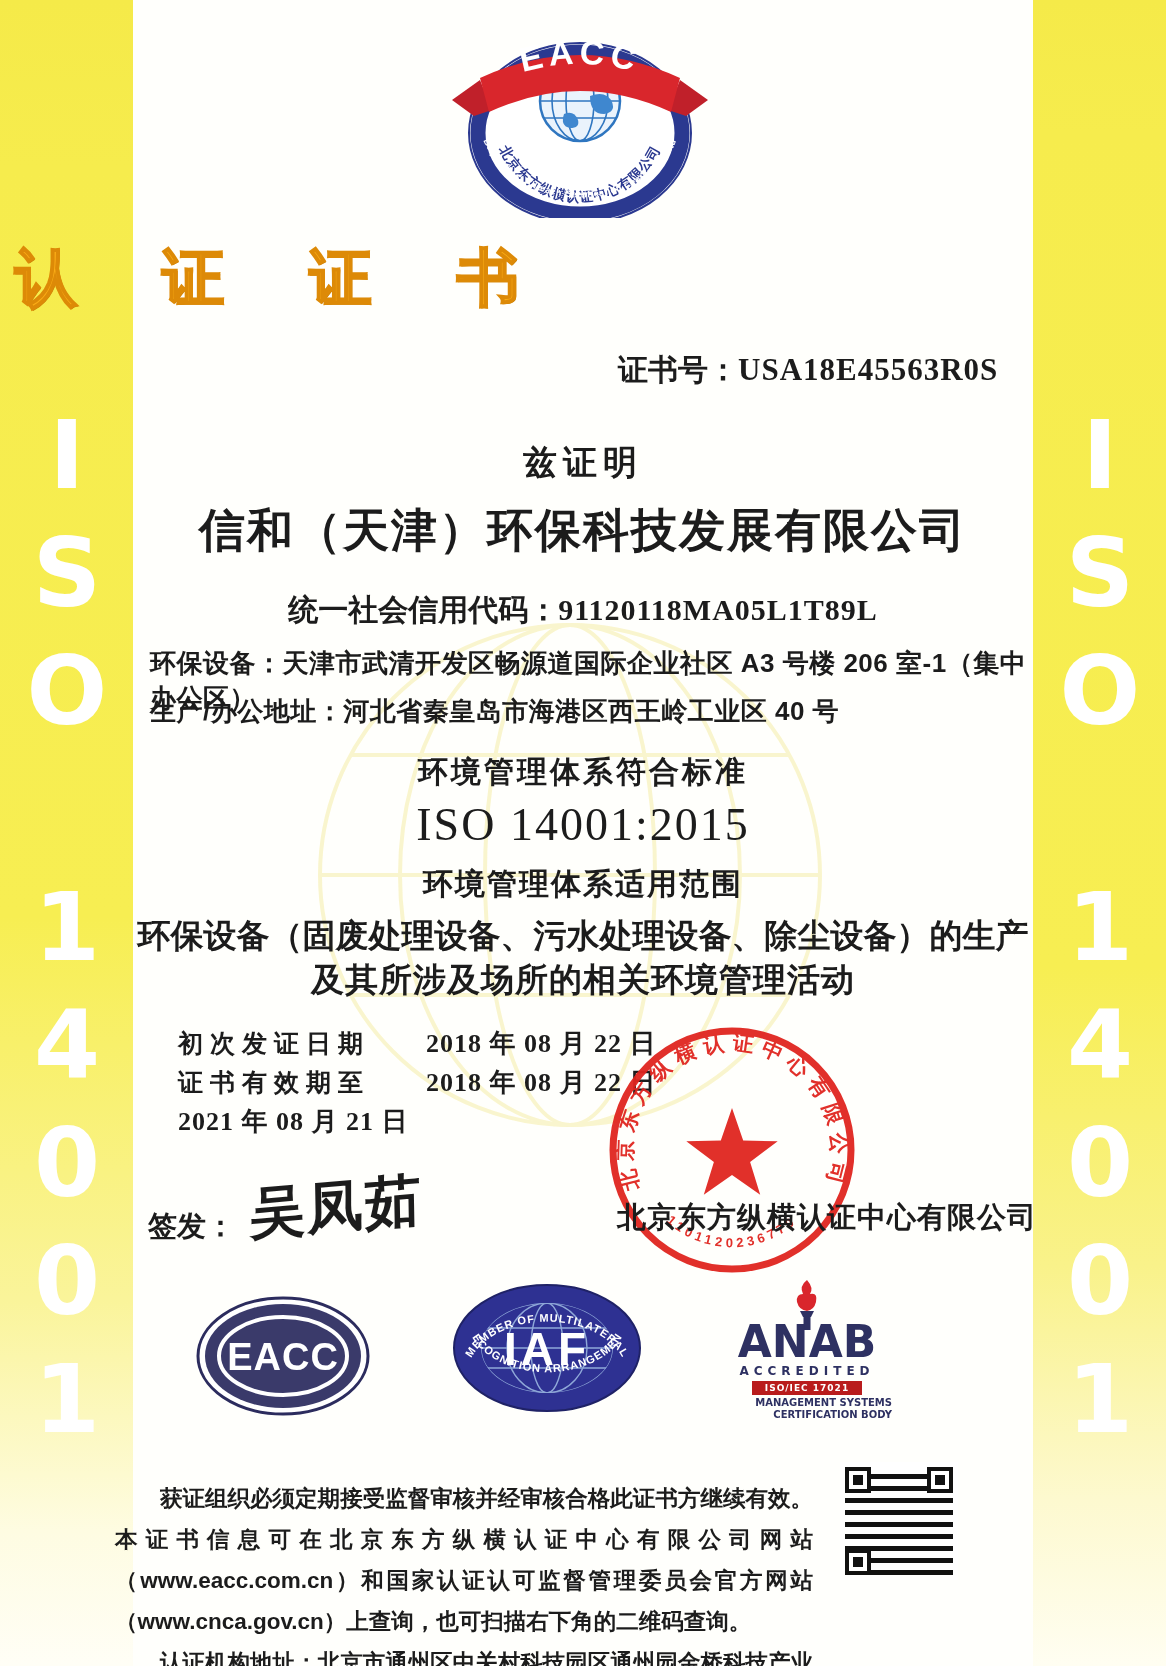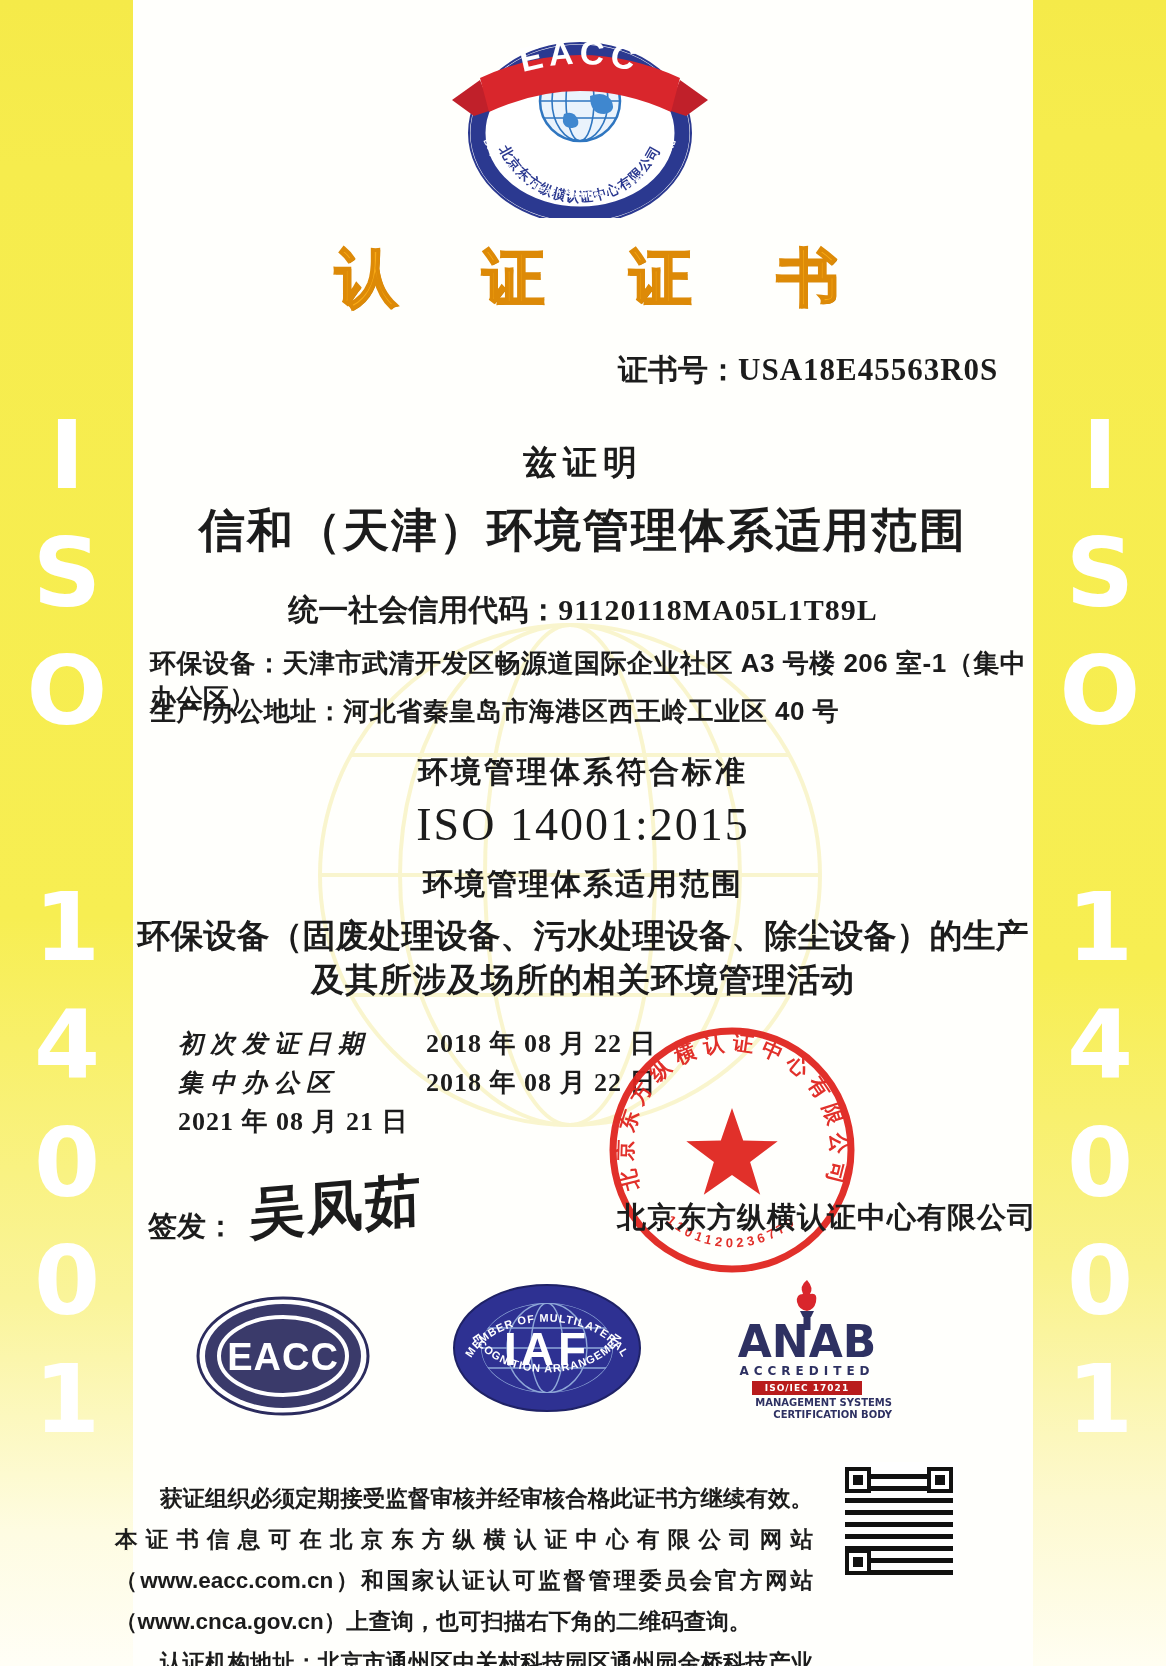--- a/index.html
+++ b/index.html
@@ -26,22 +26,22 @@
     letter-spacing:8px; line-height:133px;
     font-family:"DejaVu Sans", sans-serif;
     white-space:pre;
   }
   
   .watermark { position:absolute; left:280px; top:585px; z-index:1; opacity:.42; }
   
   .eacc-header { position:absolute; left:440px; top:18px; z-index:3; }
   
   .cert-title {
-    position:absolute; top:236px; left:0; width:100%; text-align:center; z-index:3;
-    font-size:62px; font-weight:800; letter-spacing:34px; padding-left:42px;
+    position:absolute; top:236px; left:0; width:100%; z-index:3;
+    font-size:62px; font-weight:800; letter-spacing:34px; padding-left:15px;
     color:#f9ab16; -webkit-text-stroke:2px #dd8a07;
     text-shadow:1px 1px 0 #c97f05;
   }
   .cert-no { position:absolute; top:350px; left:618px; z-index:3; font-size:30px; font-weight:bold; }
   .cert-no .val { font-family:"Liberation Serif", serif; font-size:31px; letter-spacing:1px; }
   .certify { position:absolute; top:440px; width:100%; text-align:center; z-index:3;
              font-size:34px; font-weight:bold; letter-spacing:6px; }
   .company { position:absolute; top:500px; width:100%; text-align:center; z-index:3;
              font-size:46px; font-weight:bold; letter-spacing:2px; }
   .credit  { position:absolute; top:590px; width:100%; text-align:center; z-index:3;
@@ -57,21 +57,21 @@
                    font-family:"Liberation Serif", serif; font-size:46px; letter-spacing:2px; }
   .scope-caption { position:absolute; top:864px; width:100%; text-align:center; z-index:3;
                    font-size:30px; font-weight:bold; letter-spacing:2px; }
   .scope1 { position:absolute; top:914px; width:100%; text-align:center; z-index:3;
             font-size:33px; font-weight:bold; }
   .scope2 { position:absolute; top:958px; width:100%; text-align:center; z-index:3;
             font-size:33px; font-weight:bold; letter-spacing:1px; }
   
   .dates { position:absolute; left:178px; top:1026px; z-index:3; }
   .date-row { display:flex; align-items:baseline; height:39px; }
-  .date-label { width:248px; font-size:25px; font-weight:bold; letter-spacing:7px;font-style:italic; }
+  .date-label { width:248px; font-size:25px; font-weight:bold; letter-spacing:7px; }
   .date-value { font-family:"Liberation Serif", serif; font-size:26px; font-weight:600; letter-spacing:1px; }
   
   .sign-row { position:absolute; left:148px; top:1180px; z-index:4; font-size:29px; font-weight:bold; }
   .sign-name { display:inline-block; font-size:56px; font-weight:bold;
                transform:rotate(-5deg) skewX(-4deg); margin-left:14px; position:relative; top:-10px;
                letter-spacing:2px; }
   
   .seal { position:absolute; left:600px; top:1018px; z-index:3; opacity:.95; }
   .certifier { position:absolute; left:617px; top:1198px; z-index:4;
                font-size:29px; font-weight:bold; letter-spacing:1px; }
@@ -162,21 +162,21 @@
   </text>
 </svg>
 
 <div class="cert-title">认 证 证 书</div>
 
 <div class="cert-no">
   <span>证书号：</span><span class="val">USA18E45563R0S</span>
 </div>
 
 <div class="certify">兹证明</div>
-<div class="company">信和（天津）环境管理体系适用范围</div>
+<div class="company">信和（天津）环保科技发展有限公司</div>
 <div class="credit">
   <span>统一社会信用代码：</span><span class="val">91120118MA05L1T89L</span>
 </div>
 <div class="addr1">
   <span>环保设备：</span><span>天津市武清开发区畅源道国际企业社区 A3 号楼 206 室-1（集中办公区）</span>
 </div>
 <div class="addr2">
   <span>生产/办公地址：</span><span>河北省秦皇岛市海港区西王岭工业区 40 号</span>
 </div>
 <div class="std-caption">环境管理体系符合标准</div>
@@ -184,21 +184,21 @@
 <div class="scope-caption">环境管理体系适用范围</div>
 <div class="scope1">环保设备（固废处理设备、污水处理设备、除尘设备）的生产</div>
 <div class="scope2">及其所涉及场所的相关环境管理活动</div>
 
 <div class="dates">
   <div class="date-row">
     <span class="date-label">初次发证日期</span>
     <span class="date-value">2018 年 08 月 22 日</span>
   </div>
   <div class="date-row">
-    <span class="date-label">集中办公区</span>
+    <span class="date-label">证书有效期至</span>
     <span class="date-value">2018 年 08 月 22 日</span>
   </div>
   <div class="date-row">
     <span class="date-value">2021 年 08 月 21 日</span>
   </div>
 </div>
 
 <div class="sign-row">
   <span>签发：</span><span class="sign-name">吴凤茹</span>
 </div>

